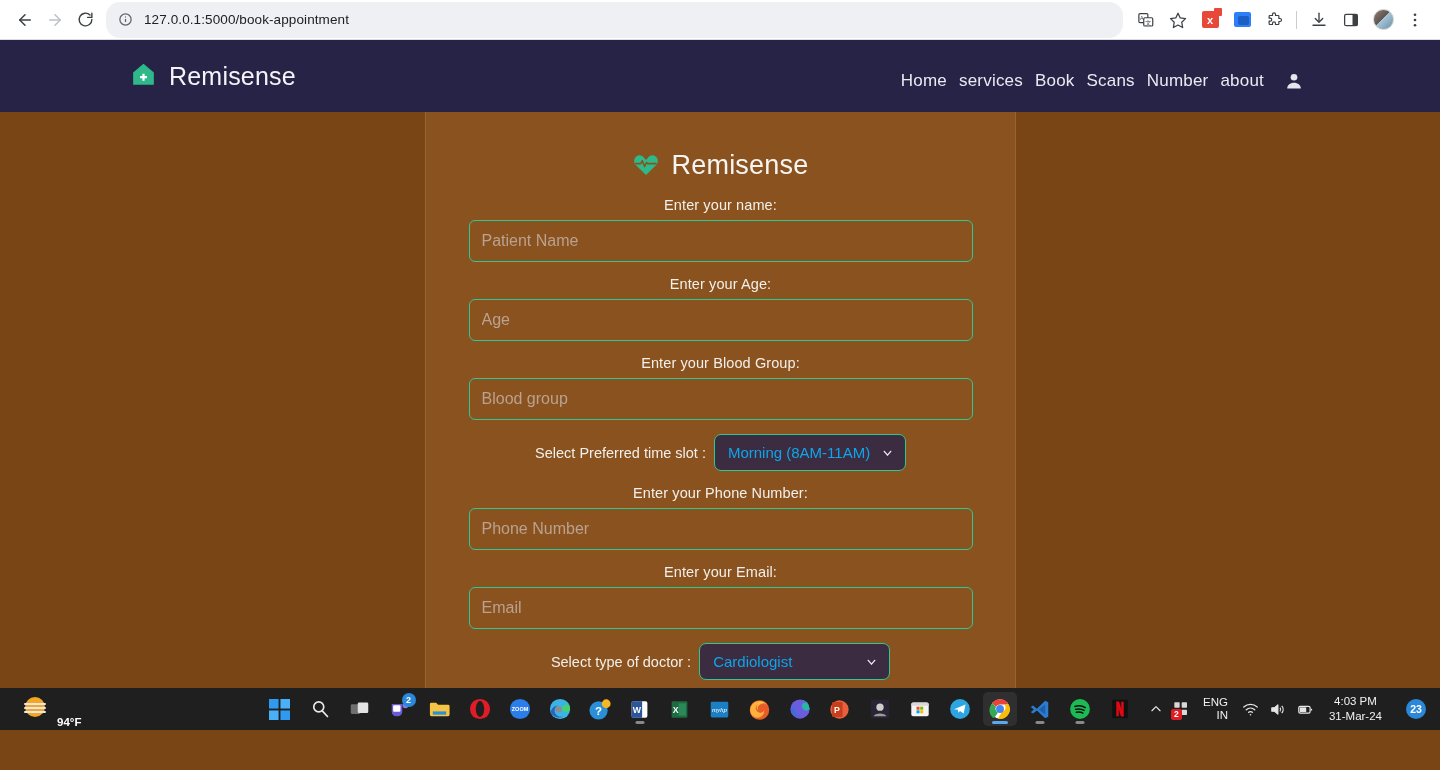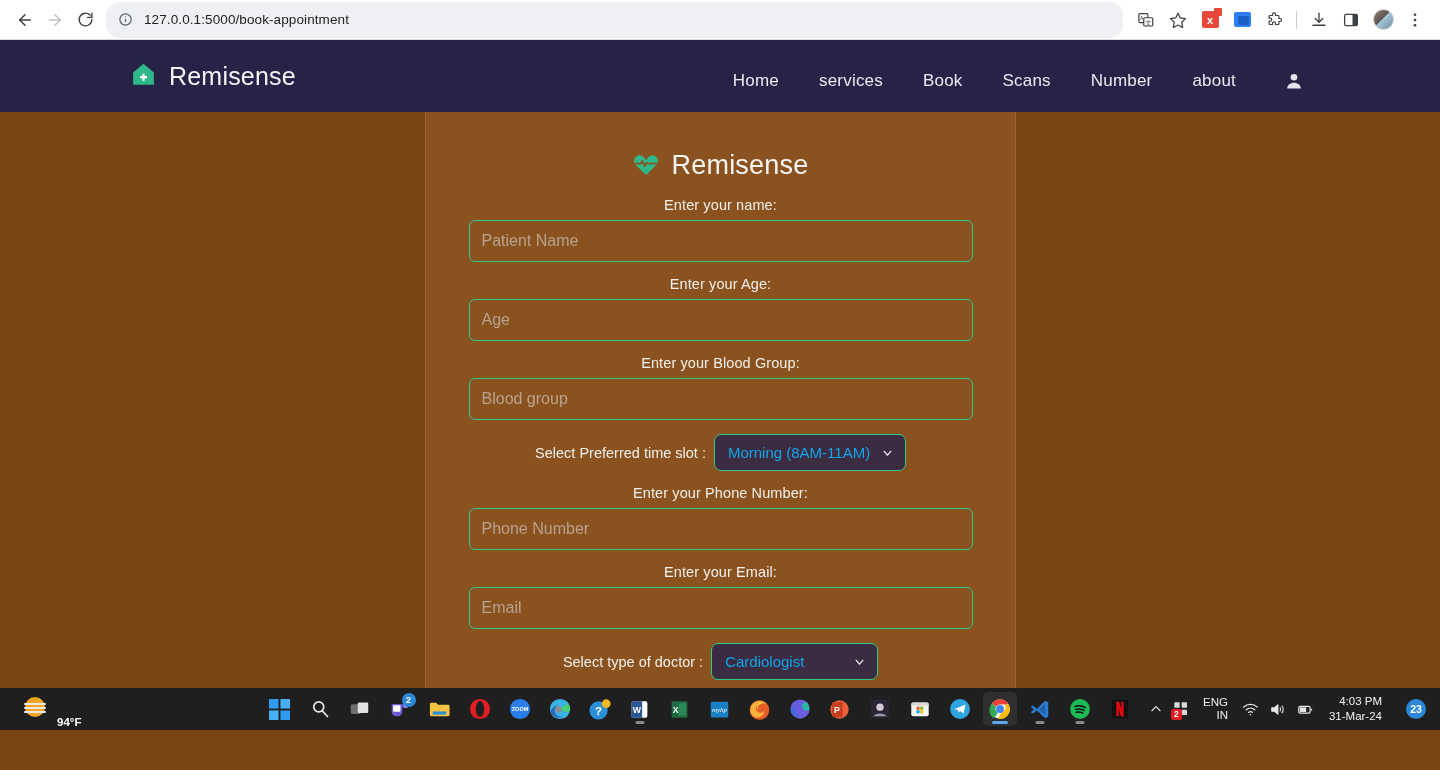--- a/index.html
+++ b/index.html
@@ -78,21 +78,21 @@
     background: #262347;
     display: flex; align-items: center;
     padding: 0 136px 0 130px;
   }
   .brand { display: flex; align-items: center; gap: 12px; }
   .brand-name {
     font-size: 25px; color: #f5f3f7; letter-spacing: .2px;
   }
   .nav-links {
     margin-left: auto;
-    display: flex; align-items: flex-start; gap: 40px; margin-top: 9px;
+    display: flex; align-items: flex-start; gap: 12px; margin-top: 9px;
   }
   .nav-links a {
     font-size: 17px; color: #ece9f2; text-decoration: none;
     letter-spacing: .2px;
   }
   .user-icon { color:#e7e4ee; display:flex; align-items:center; margin-left: 8px;}
 
   
   .page {
     width: 1440px; height: 618px;
@@ -215,21 +215,21 @@
   .tray {
     display: flex; align-items: center; gap: 10px;
     padding-right: 14px; flex: none;
   }
   .tray-icon { color: #e6e6e6; display: flex; align-items: center; }
   .lang {
     color: #efefef; font-size: 11.5px; text-align: right; line-height: 1.15;
     padding: 0 4px;
   }
   .clock {
-    color: #f2f2f2; font-size: 11.5px; text-align: right; line-height: 1.3;
+    color: #f2f2f2; font-size: 11.5px; text-align: center; line-height: 1.3;
     padding-left: 4px;
   }
   .tray-count {
     width: 20px; height: 20px; border-radius: 50%;
     background: #2b88d8; color: #fff;
     font-size: 10.5px; font-weight: bold;
     display: flex; align-items: center; justify-content: center;
     margin-left: 14px;
   }
 </style>
@@ -383,21 +383,21 @@
 
       <div class="field-label">Enter your Phone Number:</div>
       <input class="field-input" type="text" placeholder="Phone Number" style="">
 
       <div class="field-label">Enter your Email:</div>
       <input class="field-input" type="text" placeholder="Email" style="">
 
       <div class="select-row">
         <span class="select-label">Select type of doctor :</span>
         <span class="sel-wrap">
-          <select class="sel" style="padding-right:72px;">
+          <select class="sel" style="padding-right:96px;">
             <option>Cardiologist</option>
           </select>
           <span class="sel-caret">
             <svg width="13" height="13" viewBox="0 0 24 24" fill="none" stroke="currentColor" stroke-width="2.6" stroke-linecap="round" stroke-linejoin="round">
                 <polyline points="6 9 12 16 18 9"></polyline>
               </svg>
           </span>
         </span>
       </div>
 

